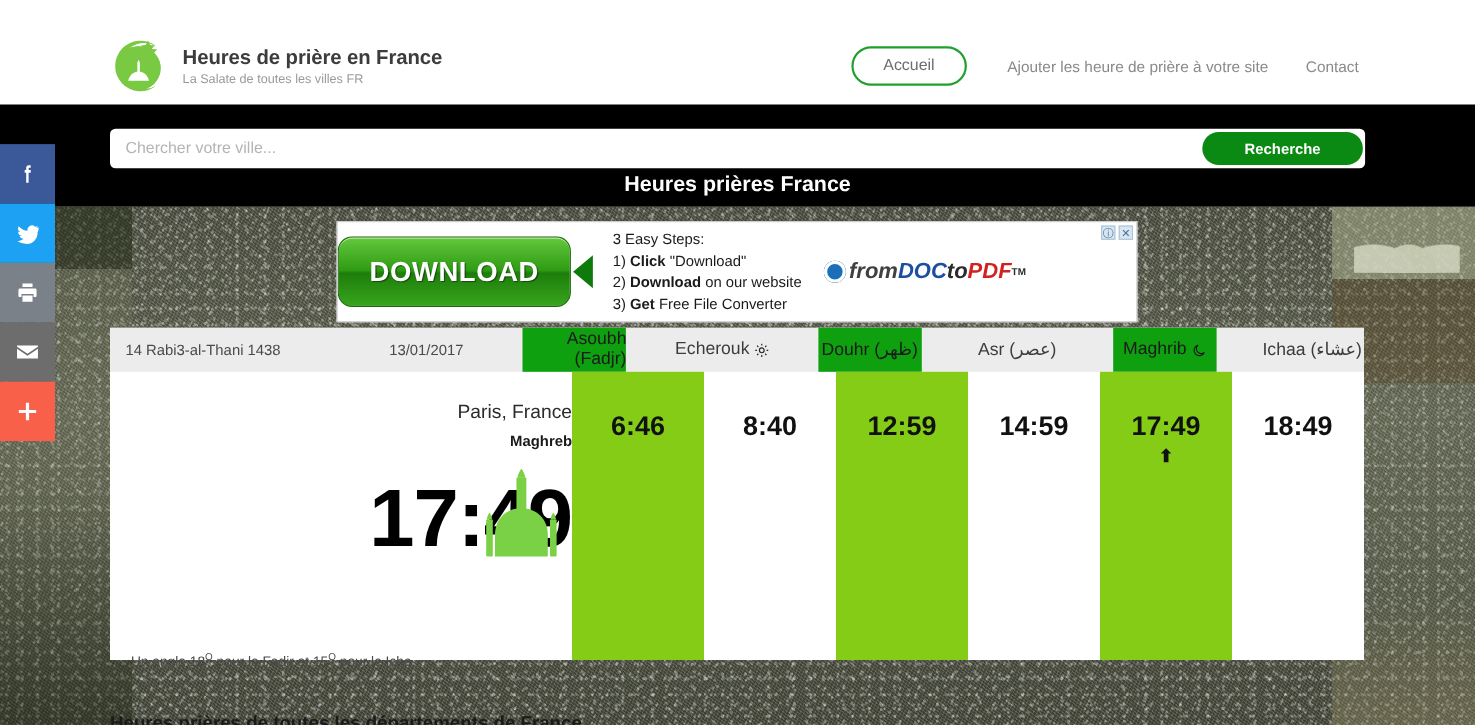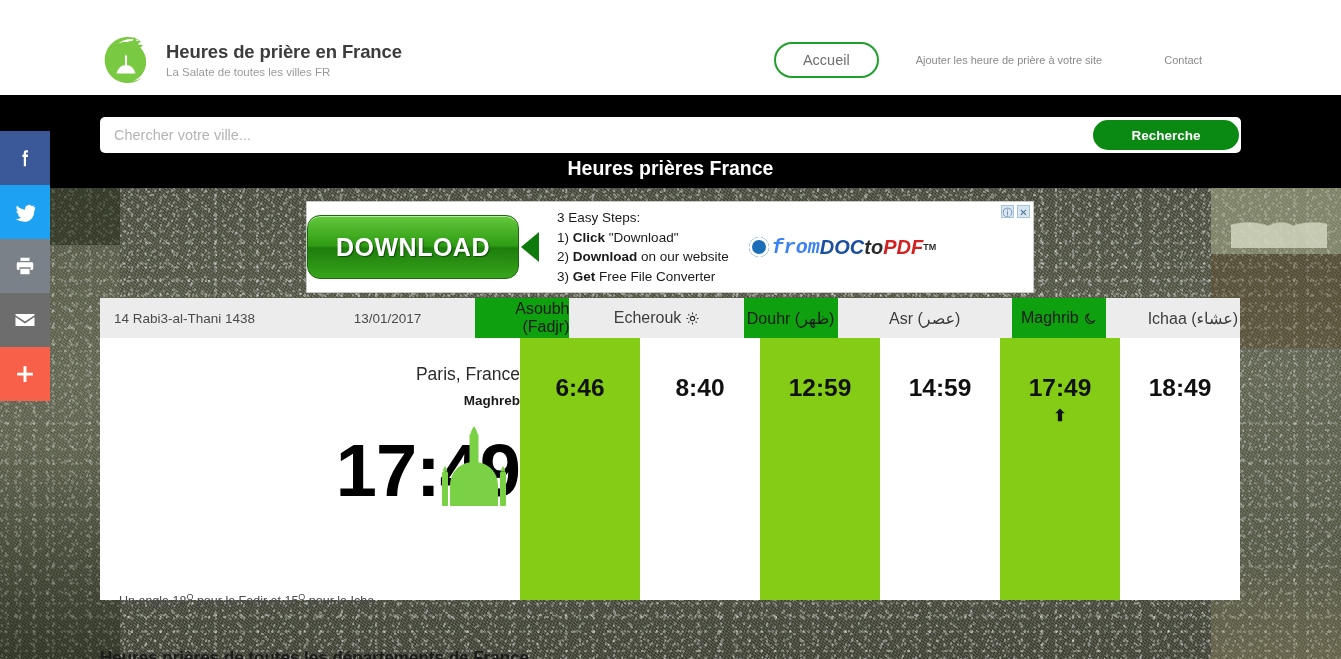--- a/index.html
+++ b/index.html
@@ -28,24 +28,24 @@
   }
 
   .nav { display: flex; align-items: center; margin-left: 372px; }
   .nav-home {
     border: 2px solid #1fa02a; border-radius: 22px;
     padding: 8px 27px; font-size: 14.5px; color: #6d6d6d;
     background: transparent; cursor: pointer;
     font-family: "Liberation Sans", sans-serif;
   }
   .nav-link {
-    font-size: 11px; color: #8a8a8a; text-decoration: none;
+    font-size: 14px; color: #8a8a8a; text-decoration: none;
     margin-left: 37px; cursor: pointer; white-space: nowrap;
   }
-  .nav-link.last { margin-left: 62px; }
+  .nav-link.last { margin-left: 34px; }
 
   
   .searchstrip {
     position: absolute; left: 0; top: 95px; width: 1341px; height: 93px;
     background: #000000;
   }
   .searchwrap {
     position: absolute; left: 100px; top: 22px;
     width: 1141px; height: 36px;
     background: #ffffff; border-radius: 5px;
@@ -151,21 +151,21 @@
   .ad-steps b { font-weight: bold; }
   .ad-logo {
     margin-left: 20px; display: flex; align-items: center;
     font-weight: bold; font-style: italic; font-size: 20px; white-space: nowrap;
   }
   .ad-logo .ring {
     width: 20px; height: 20px; border-radius: 50%;
     background: #1b6fb8; margin-right: 3px;
     box-shadow: inset 0 0 0 3px #ffffff, inset 0 0 0 5px #1b6fb8;
   }
-  .ad-logo .w-from { color: #3b82f6; font-family: Liberation Mono, monospace; }
+  .ad-logo .w-from { color: #404040; }
   .ad-logo .w-doc { color: #1b4fa0; }
   .ad-logo .w-to { color: #2b2b2b; }
   .ad-logo .w-pdf { color: #d32121; }
   .ad-logo .w-tm { font-size: 9px; vertical-align: top; color: #2b2b2b; font-style: normal; }
   .ad-ctl { position: absolute; right: 3px; top: 3px; display: flex; gap: 3px; }
   .ad-ctl span {
     width: 13px; height: 13px; background: #d7e6f2; color: #4a6f8f;
     font-size: 10px; line-height: 13px; text-align: center;
     border: 1px solid #a9c3d8; cursor: pointer; font-family: "Liberation Sans", sans-serif;
   }

